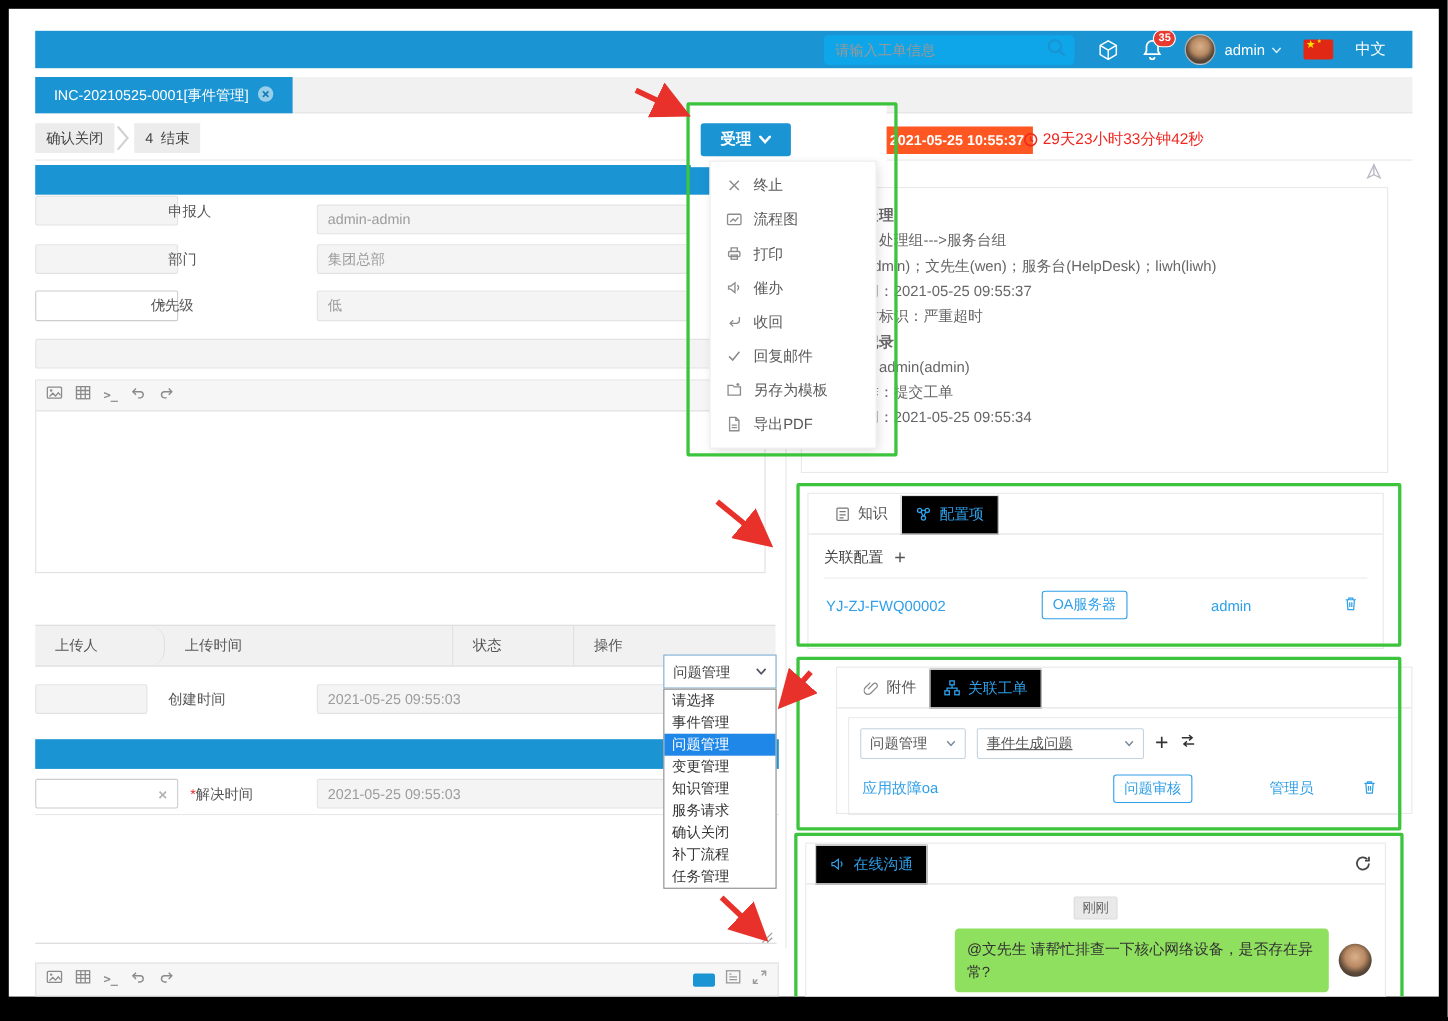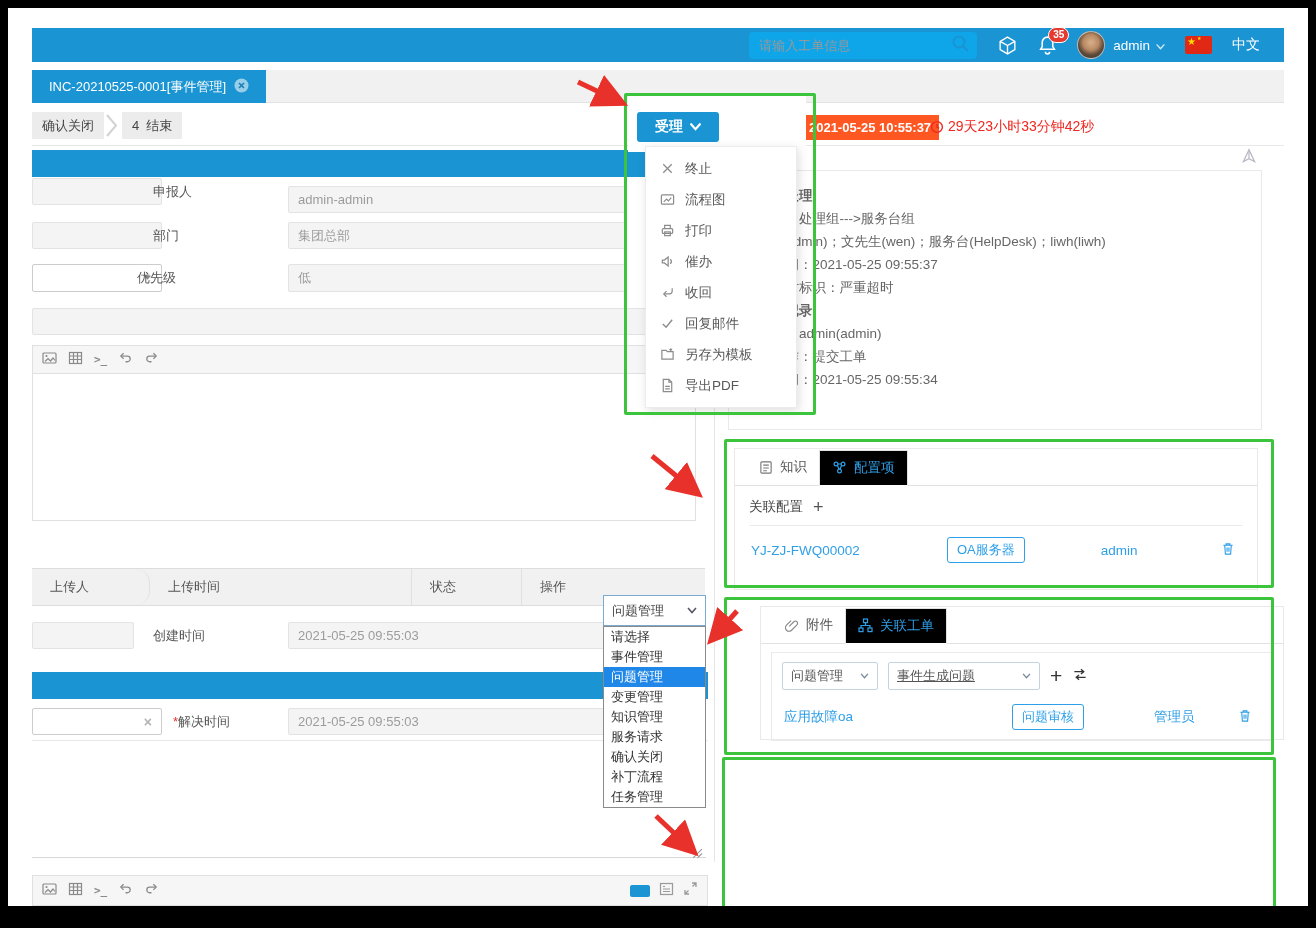--- a/index.html
+++ b/index.html
@@ -468,20 +468,44 @@
         <span class="iowner" style="margin-left:70px;">管理员</span>
         <span style="margin-left:auto;padding-right:8px;">
           <svg width="14" height="15" viewBox="0 0 15 15" fill="none" stroke="#2e9fe8" stroke-width="1.2">
               <path d="M2.5 4 h10 M5.5 4 V2.5 h4 V4 M4 4 l.7 9.5 h5.6 L11 4 M6.5 6.5 v4.5 M8.5 6.5 v4.5"></path>
             </svg>
         </span>
       </div>
     </div>
   </div>
 
+  <div class="abs panel panel4">
+    <div class="ptabs" style="padding-left:8px;">
+      <div class="ptab active">
+        <svg width="15" height="15" viewBox="0 0 16 16" fill="none" stroke="#2e9fe8" stroke-width="1.2">
+            <path d="M2.5 6.5 v3 h2.2 l4 3.2 V3.3 l-4 3.2 Z"></path>
+            <path d="M11 5.5 a3.6 3.6 0 0 1 0 5"></path>
+          </svg>
+        <span>在线沟通</span>
+      </div>
+      <span class="refresh">
+        <svg width="16" height="16" viewBox="0 0 16 16" fill="none" stroke="#444" stroke-width="1.6">
+            <path d="M13.5 8 a5.5 5.5 0 1 1 -1.6 -3.9"></path>
+            <path d="M13.5 1.8 v3.6 h-3.6" fill="none"></path>
+          </svg>
+      </span>
+    </div>
+    <div class="chatarea">
+      <div class="tswrap"><span class="tstamp">刚刚</span></div>
+      <div class="msgrow">
+        <div class="bubble">@文先生 请帮忙排查一下核心网络设备，是否存在异常?</div>
+        <span class="avatar2"></span>
+      </div>
+    </div>
+  </div>
 
   <div class="abs selbtn">
     <span>问题管理</span>
     <svg width="10" height="7" viewBox="0 0 10 7">
         <path d="M1 1 L5 5.5 L9 1" fill="none" stroke="#556" stroke-width="1.6"></path>
       </svg>
   </div>
   <div class="abs sellist">
     <div class="opt">请选择</div>
     <div class="opt">事件管理</div>

